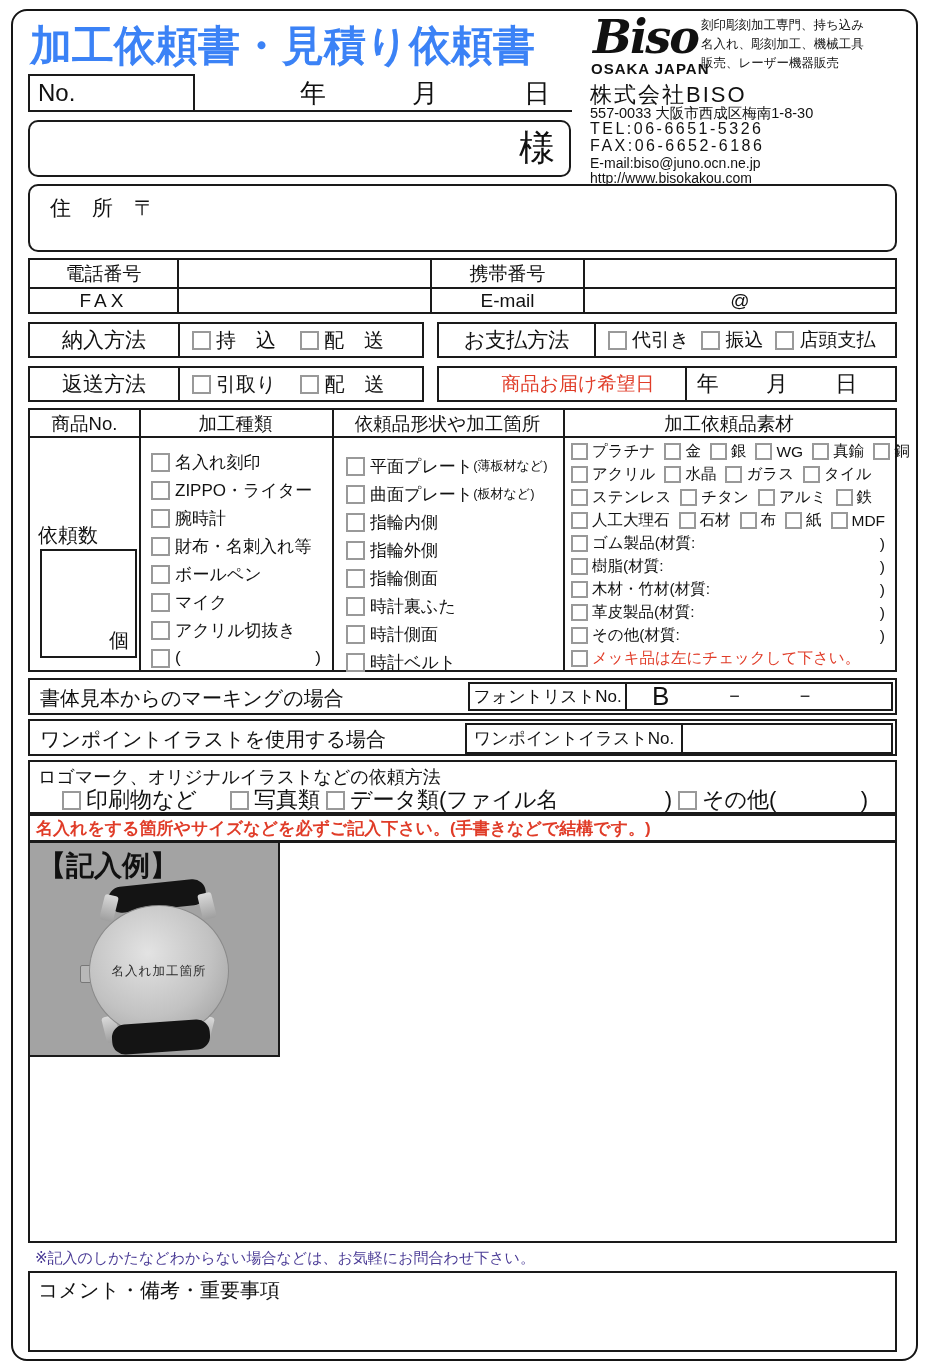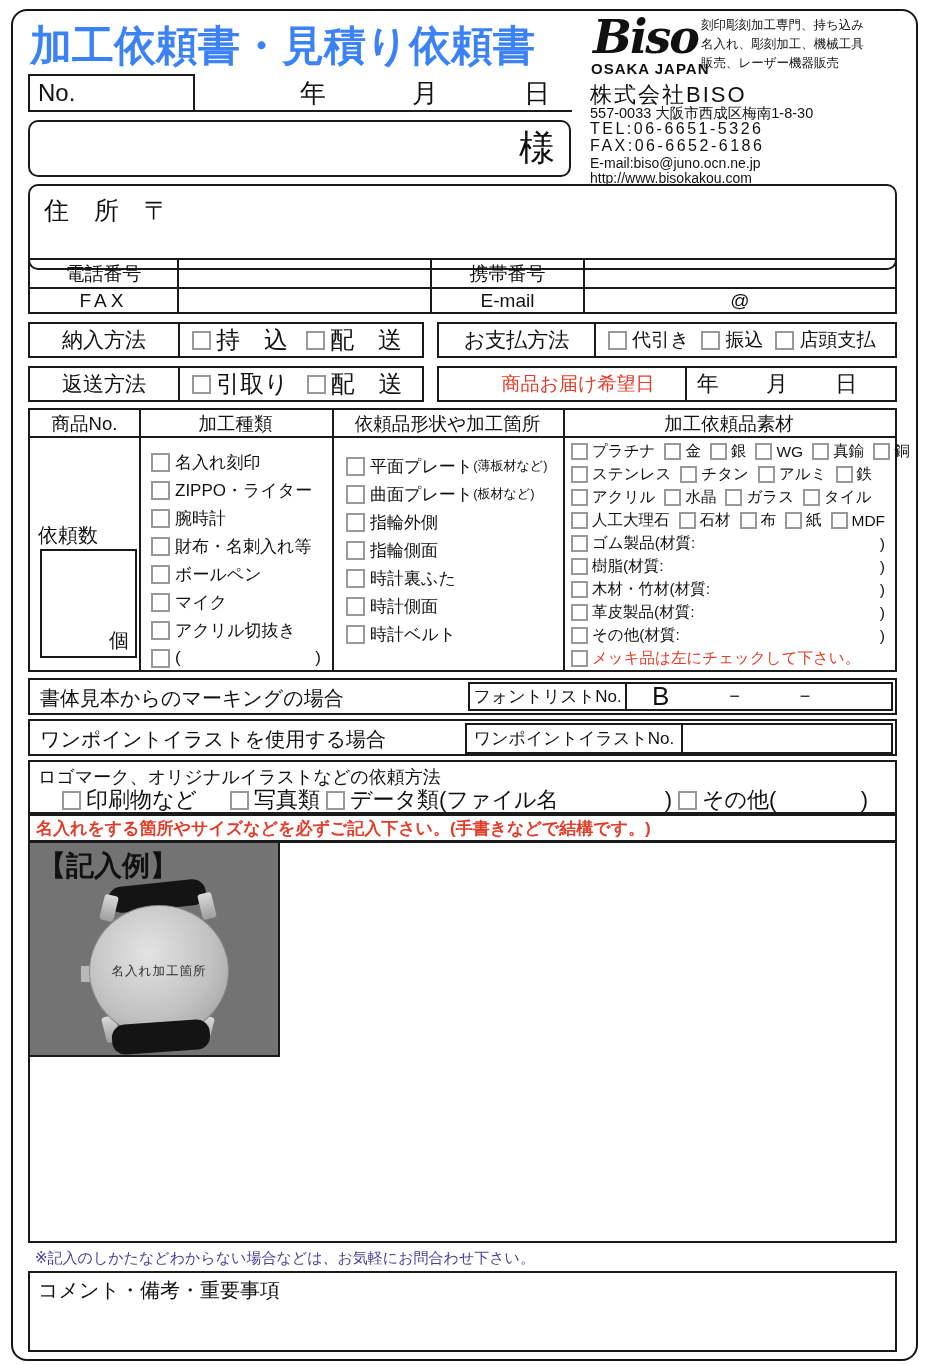--- a/index.html
+++ b/index.html
@@ -24,30 +24,30 @@
   .logosub{left:591px;top:60px;font-size:15px;font-weight:bold;letter-spacing:1px;}
   .logodesc{left:701px;top:16px;font-size:12.5px;line-height:1.5;}
   .cname{left:590px;top:80px;font-size:22px;letter-spacing:2px;}
   .caddr{left:590px;top:104px;font-size:14.5px;}
   .ctel{left:590px;top:120px;font-size:16px;letter-spacing:2.5px;}
   .cfax{left:590px;top:137px;font-size:16px;letter-spacing:2.5px;}
   .cmail{left:590px;top:155px;font-size:14px;}
   .curl{left:590px;top:170px;font-size:14px;}
   
   .samabox{left:28px;top:120px;width:543px;height:57px;border:2.5px solid #1a1a1a;border-radius:10px;box-sizing:border-box;display:flex;align-items:center;justify-content:flex-end;padding-right:14px;font-size:36px;background:#fff;}
-  .addrbox{left:28px;top:184px;width:869px;height:86px;border:2.5px solid #1a1a1a;border-radius:10px;box-sizing:border-box;font-size:25px;padding:8px 14px;background:#fff;}
+  .addrbox{left:28px;top:184px;width:869px;height:68px;border:2.5px solid #1a1a1a;border-radius:10px;box-sizing:border-box;font-size:21px;padding:8px 20px;background:#fff;}
   
   .ctable{left:28px;top:258px;width:869px;height:56px;}
   .ctable .cell{position:absolute;box-sizing:border-box;border-right:2px solid #1a1a1a;display:flex;align-items:center;justify-content:center;font-size:19px;}
   .hline{position:absolute;left:0;width:100%;height:2px;background:#1a1a1a;}
   .vline{position:absolute;top:0;width:2px;height:100%;background:#1a1a1a;}
   
   .mrow{height:36px;}
   .mlabel{position:absolute;left:0;top:0;height:100%;display:flex;align-items:center;justify-content:center;font-size:21px;box-sizing:border-box;border-right:2px solid #1a1a1a;}
-  .mopts{position:absolute;top:0;height:100%;display:flex;align-items:center;gap:18px;padding-left:12px;font-size:24px;box-sizing:border-box;}
+  .mopts{position:absolute;top:0;height:100%;display:flex;align-items:center;gap:24px;padding-left:12px;font-size:20px;box-sizing:border-box;}
   .opt{display:inline-flex;align-items:center;}
   .cb{display:inline-block;width:15px;height:15px;border:2px solid #999;background:#fff;margin-right:5px;flex:none;}
   .redtx{color:#e03c28;}
   
   .otable{left:28px;top:408px;width:869px;height:264px;}
   .ohead{position:absolute;top:0;height:26px;display:flex;align-items:center;justify-content:center;font-size:18.5px;}
   .cbrow{display:flex;align-items:center;height:28px;font-size:17px;}
   .cbrow .cbsub{font-size:13px;}
   .closep{margin-left:auto;padding-right:6px;}
   .matrow{display:flex;align-items:center;height:23px;font-size:15.5px;white-space:nowrap;}
@@ -55,21 +55,21 @@
   .matrow .cb{width:13px;height:13px;margin-right:4px;}
   .qtybox{position:absolute;left:10px;top:113px;width:97px;height:109px;border:2px solid #1a1a1a;box-sizing:border-box;display:flex;align-items:flex-end;justify-content:flex-end;padding:0 6px 2px 0;font-size:20px;}
   
   .rowbox{box-sizing:border-box;border:2px solid #1a1a1a;background:#fff;}
   .inbox{position:absolute;box-sizing:border-box;border:2px solid #1a1a1a;display:flex;}
   .inlabel{display:flex;align-items:center;justify-content:center;border-right:2px solid #1a1a1a;font-size:17px;box-sizing:border-box;height:100%;}
   
   .lopt{display:inline-flex;align-items:center;font-size:22px;}
   .lopt .closep{margin-left:auto;}
   
-  .exbox{position:absolute;left:0;top:0;width:250px;height:214px;border-right:2px solid #1a1a1a;border-bottom:2px solid #1a1a1a;box-sizing:border-box;background:#737373;}
+  .exbox{position:absolute;left:0;top:0;width:250px;height:214px;border-right:2px solid #1a1a1a;border-bottom:2px solid #1a1a1a;box-sizing:border-box;background:#a3a3a3;}
   .exlabel{position:absolute;left:8px;top:4px;font-size:28px;font-weight:bold;}
   .watch{position:absolute;left:48px;top:42px;width:160px;height:165px;}
   .strap{position:absolute;background:#141414;border-radius:13px;}
   .strap.top{left:30px;top:-2px;width:98px;height:26px;transform:rotate(-6deg);}
   .strap.bot{left:34px;bottom:-2px;width:98px;height:30px;transform:rotate(-4deg);}
   .lug{position:absolute;background:linear-gradient(#d9d9d9,#9f9f9f);width:14px;height:26px;border-radius:3px;}
   .case{position:absolute;left:11px;top:20px;width:138px;height:130px;border-radius:50%;
     background:radial-gradient(circle at 42% 36%, #e3e3e3 0%, #c2c2c2 55%, #989898 100%);
     border:1px solid #8a8a8a;display:flex;align-items:center;justify-content:center;}
   .case span{font-size:12.5px;color:#2b2b2b;letter-spacing:1px;}
@@ -243,20 +243,24 @@
         <span class="cblab">平面プレート</span>
         <span class="cbsub">(薄板材など)</span>
       </span>
       <span class="cbrow">
         <span class="cb"></span>
         <span class="cblab">曲面プレート</span>
         <span class="cbsub">(板材など)</span>
       </span>
       <span class="cbrow">
         <span class="cb"></span>
+        <span class="cblab">指輪内側</span>
+      </span>
+      <span class="cbrow">
+        <span class="cb"></span>
         <span class="cblab">指輪外側</span>
       </span>
       <span class="cbrow">
         <span class="cb"></span>
         <span class="cblab">指輪側面</span>
       </span>
       <span class="cbrow">
         <span class="cb"></span>
         <span class="cblab">時計裏ふた</span>
       </span>
@@ -293,51 +297,51 @@
           <span class="cblab">真鍮</span>
         </span>
         <span class="mitem">
           <span class="cb"></span>
           <span class="cblab">銅</span>
         </span>
       </div>
       <div class="matrow">
         <span class="mitem">
           <span class="cb"></span>
+          <span class="cblab">アクリル</span>
+        </span>
+        <span class="mitem">
+          <span class="cb"></span>
+          <span class="cblab">水晶</span>
+        </span>
+        <span class="mitem">
+          <span class="cb"></span>
+          <span class="cblab">ガラス</span>
+        </span>
+        <span class="mitem">
+          <span class="cb"></span>
+          <span class="cblab">タイル</span>
+        </span>
+      </div>
+      <div class="matrow">
+        <span class="mitem">
+          <span class="cb"></span>
           <span class="cblab">ステンレス</span>
         </span>
         <span class="mitem">
           <span class="cb"></span>
           <span class="cblab">チタン</span>
         </span>
         <span class="mitem">
           <span class="cb"></span>
           <span class="cblab">アルミ</span>
         </span>
         <span class="mitem">
           <span class="cb"></span>
           <span class="cblab">鉄</span>
-        </span>
-      </div>
-      <div class="matrow">
-        <span class="mitem">
-          <span class="cb"></span>
-          <span class="cblab">アクリル</span>
-        </span>
-        <span class="mitem">
-          <span class="cb"></span>
-          <span class="cblab">水晶</span>
-        </span>
-        <span class="mitem">
-          <span class="cb"></span>
-          <span class="cblab">ガラス</span>
-        </span>
-        <span class="mitem">
-          <span class="cb"></span>
-          <span class="cblab">タイル</span>
         </span>
       </div>
       <div class="matrow">
         <span class="mitem">
           <span class="cb"></span>
           <span class="cblab">人工大理石</span>
         </span>
         <span class="mitem">
           <span class="cb"></span>
           <span class="cblab">石材</span>

